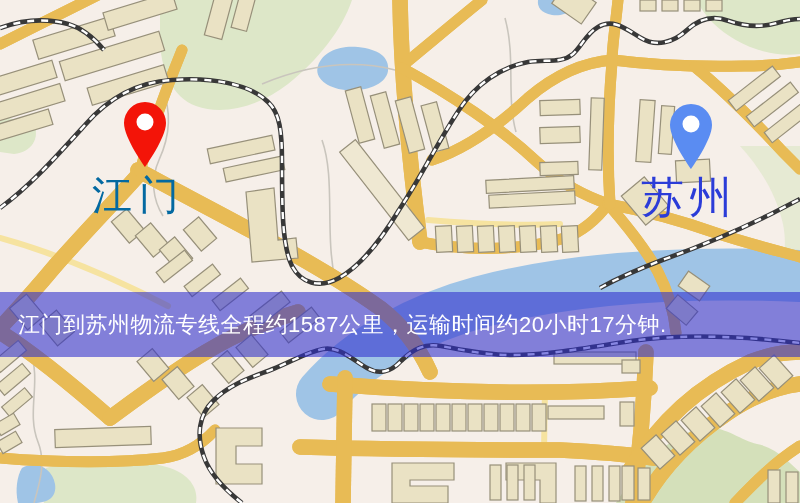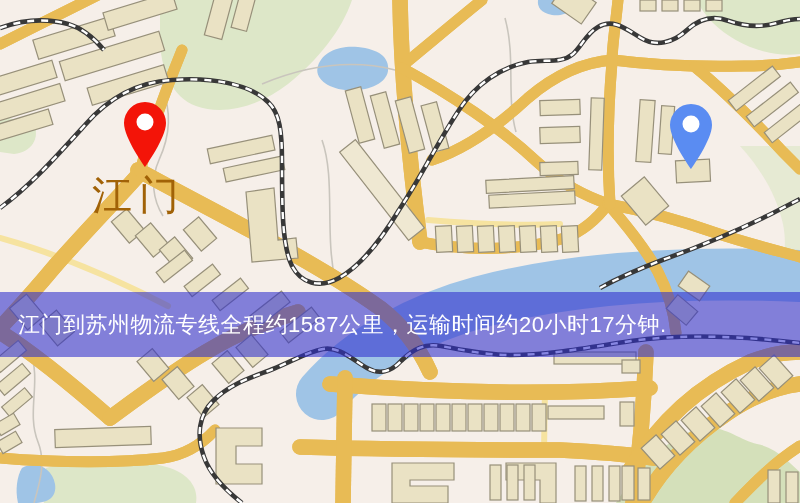--- a/index.html
+++ b/index.html
@@ -221,19 +221,20 @@
   <svg class="pin pin-origin" viewBox="0 0 48 69">
     <path class="pin-body" d="M24,67 C24,67 3,38 3,23 A21,21 0 1 1 45,23 C45,38 24,67 24,67 Z" fill="#f31408"></path>
     <circle cx="24" cy="22" r="8.5" fill="#ffffff"></circle>
   </svg>
 
   <svg class="pin pin-dest" viewBox="0 0 48 69">
     <path class="pin-body" d="M24,67 C24,67 3,38 3,23 A21,21 0 1 1 45,23 C45,38 24,67 24,67 Z" fill="#5a8cf2"></path>
     <circle cx="24" cy="22" r="8.5" fill="#ffffff"></circle>
   </svg>
 
-  <div class="city-label label-origin" style="color: #a16207;">江门</div>
+  <div class="city-label label-origin" style="color: #0369a1;">江门</div>
+  <div class="city-label label-dest" style="color: rgb(43, 60, 216);">苏州</div>
 
   <div id="banner" style="background: rgba(47, 47, 205, 0.58); color: rgb(255, 255, 255);">
     <span>江门到苏州物流专线全程约1587公里，运输时间约20小时17分钟.</span>
   </div>
 
 </div>
 
 </body></html>

